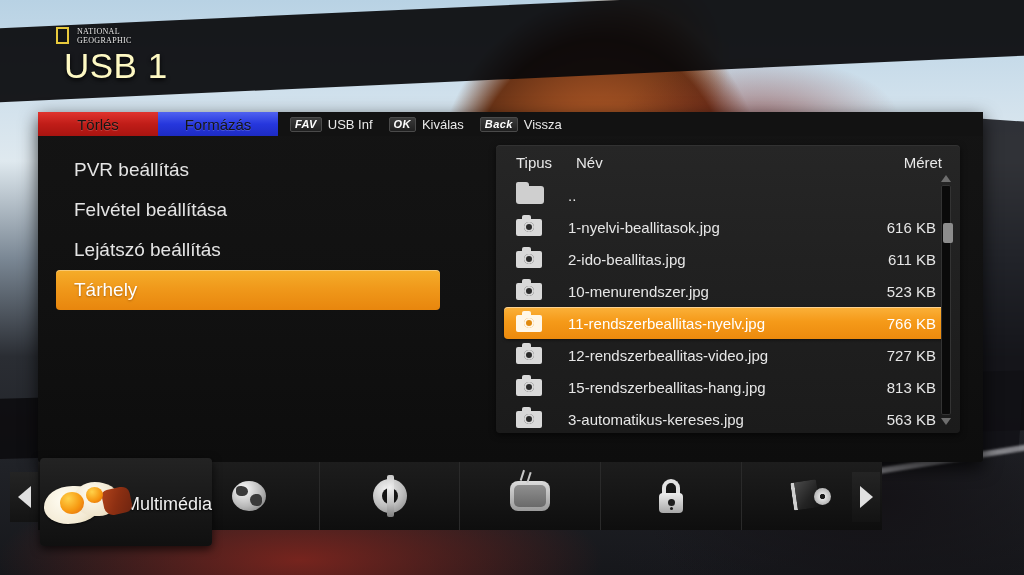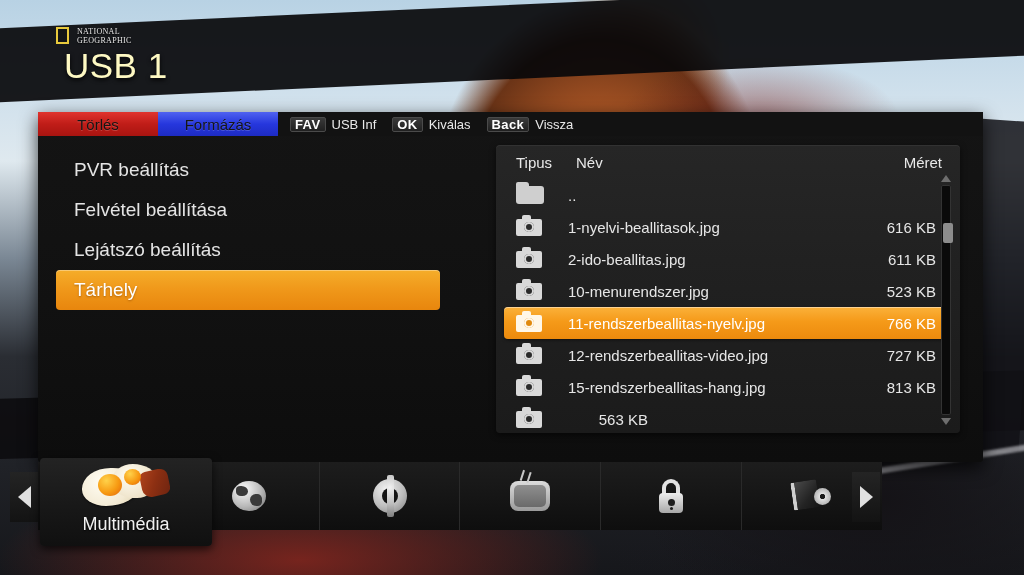--- a/index.html
+++ b/index.html
@@ -105,22 +105,23 @@
   }
   .btn-red  { background: linear-gradient(#e0342e 0%, #c01d18 50%, #a81410 100%); }
   .btn-blue { background: linear-gradient(#4f62f0 0%, #2637dd 50%, #1d2bc4 100%); }
   .hints { display: flex; align-items: center; gap: 0; padding-left: 12px; }
   .hint { display: flex; align-items: center; gap: 6px; margin-right: 16px; }
   .keycap {
     display: inline-flex; align-items: center; justify-content: center;
     min-width: 26px; height: 15px; padding: 0 4px;
     background: linear-gradient(#3a3a3a,#202020);
     border: 1px solid #4a4a4a; border-radius: 2px;
-    font-size: 13px; font-weight: bold; color: #ffffff;
+    font-size: 11px; font-weight: bold; color: #ffffff;
     letter-spacing: .4px;
+    font-style: italic;
   }
   .hint-label { font-size: 13px; color: #e9e9e9; }
 
   
   #menu {
     position: absolute; left: 0; top: 24px;
     width: 420px; padding: 14px 0 0 0;
   }
   .menu-item {
     height: 40px; margin: 0 18px 0 18px;
@@ -246,21 +247,21 @@
   .tri { width: 0; height: 0; }
   .tri-l { border-top: 11px solid transparent; border-bottom: 11px solid transparent; border-right: 13px solid #e0e0e0; }
   .tri-r { border-top: 11px solid transparent; border-bottom: 11px solid transparent; border-left: 13px solid #e0e0e0; }
 
   
   #tile-multimedia {
     position: absolute; left: 40px; top: 458px;
     width: 172px; height: 88px;
     background: linear-gradient(#232323 0%, #171717 60%, #101010 100%);
     border-radius: 4px;
-    display: flex; flex-direction: column; align-items: center;
+    display: flex; flex-direction: row; align-items: center;
     box-shadow: 0 3px 10px rgba(0,0,0,.7);
   }
   #tile-multimedia .tile-label {
     margin-top: 4px;
     font-size: 18px; color: #f0f0f0;
     text-shadow: 0 1px 2px #000;
   }
   
   .egg {
     position: relative; width: 96px; height: 48px; margin-top: 4px;
@@ -478,20 +479,21 @@
             <span class="cam"></span>
           </div>
           <div class="cell-name">15-rendszerbeallitas-hang.jpg</div>
           <div class="cell-size">813 KB</div>
         </div>
 
         <div class="file-row">
           <div class="cell-type">
             <span class="cam"></span>
           </div>
+          <div class="cell-name">3-automatikus-kereses.jpg</div>
           <div class="cell-size">563 KB</div>
         </div>
 
       </div>
 
       <div id="scrollbar">
         <div class="sb-arrow sb-up"></div>
         <div class="sb-track">
           <div class="sb-thumb"></div>
         </div>

